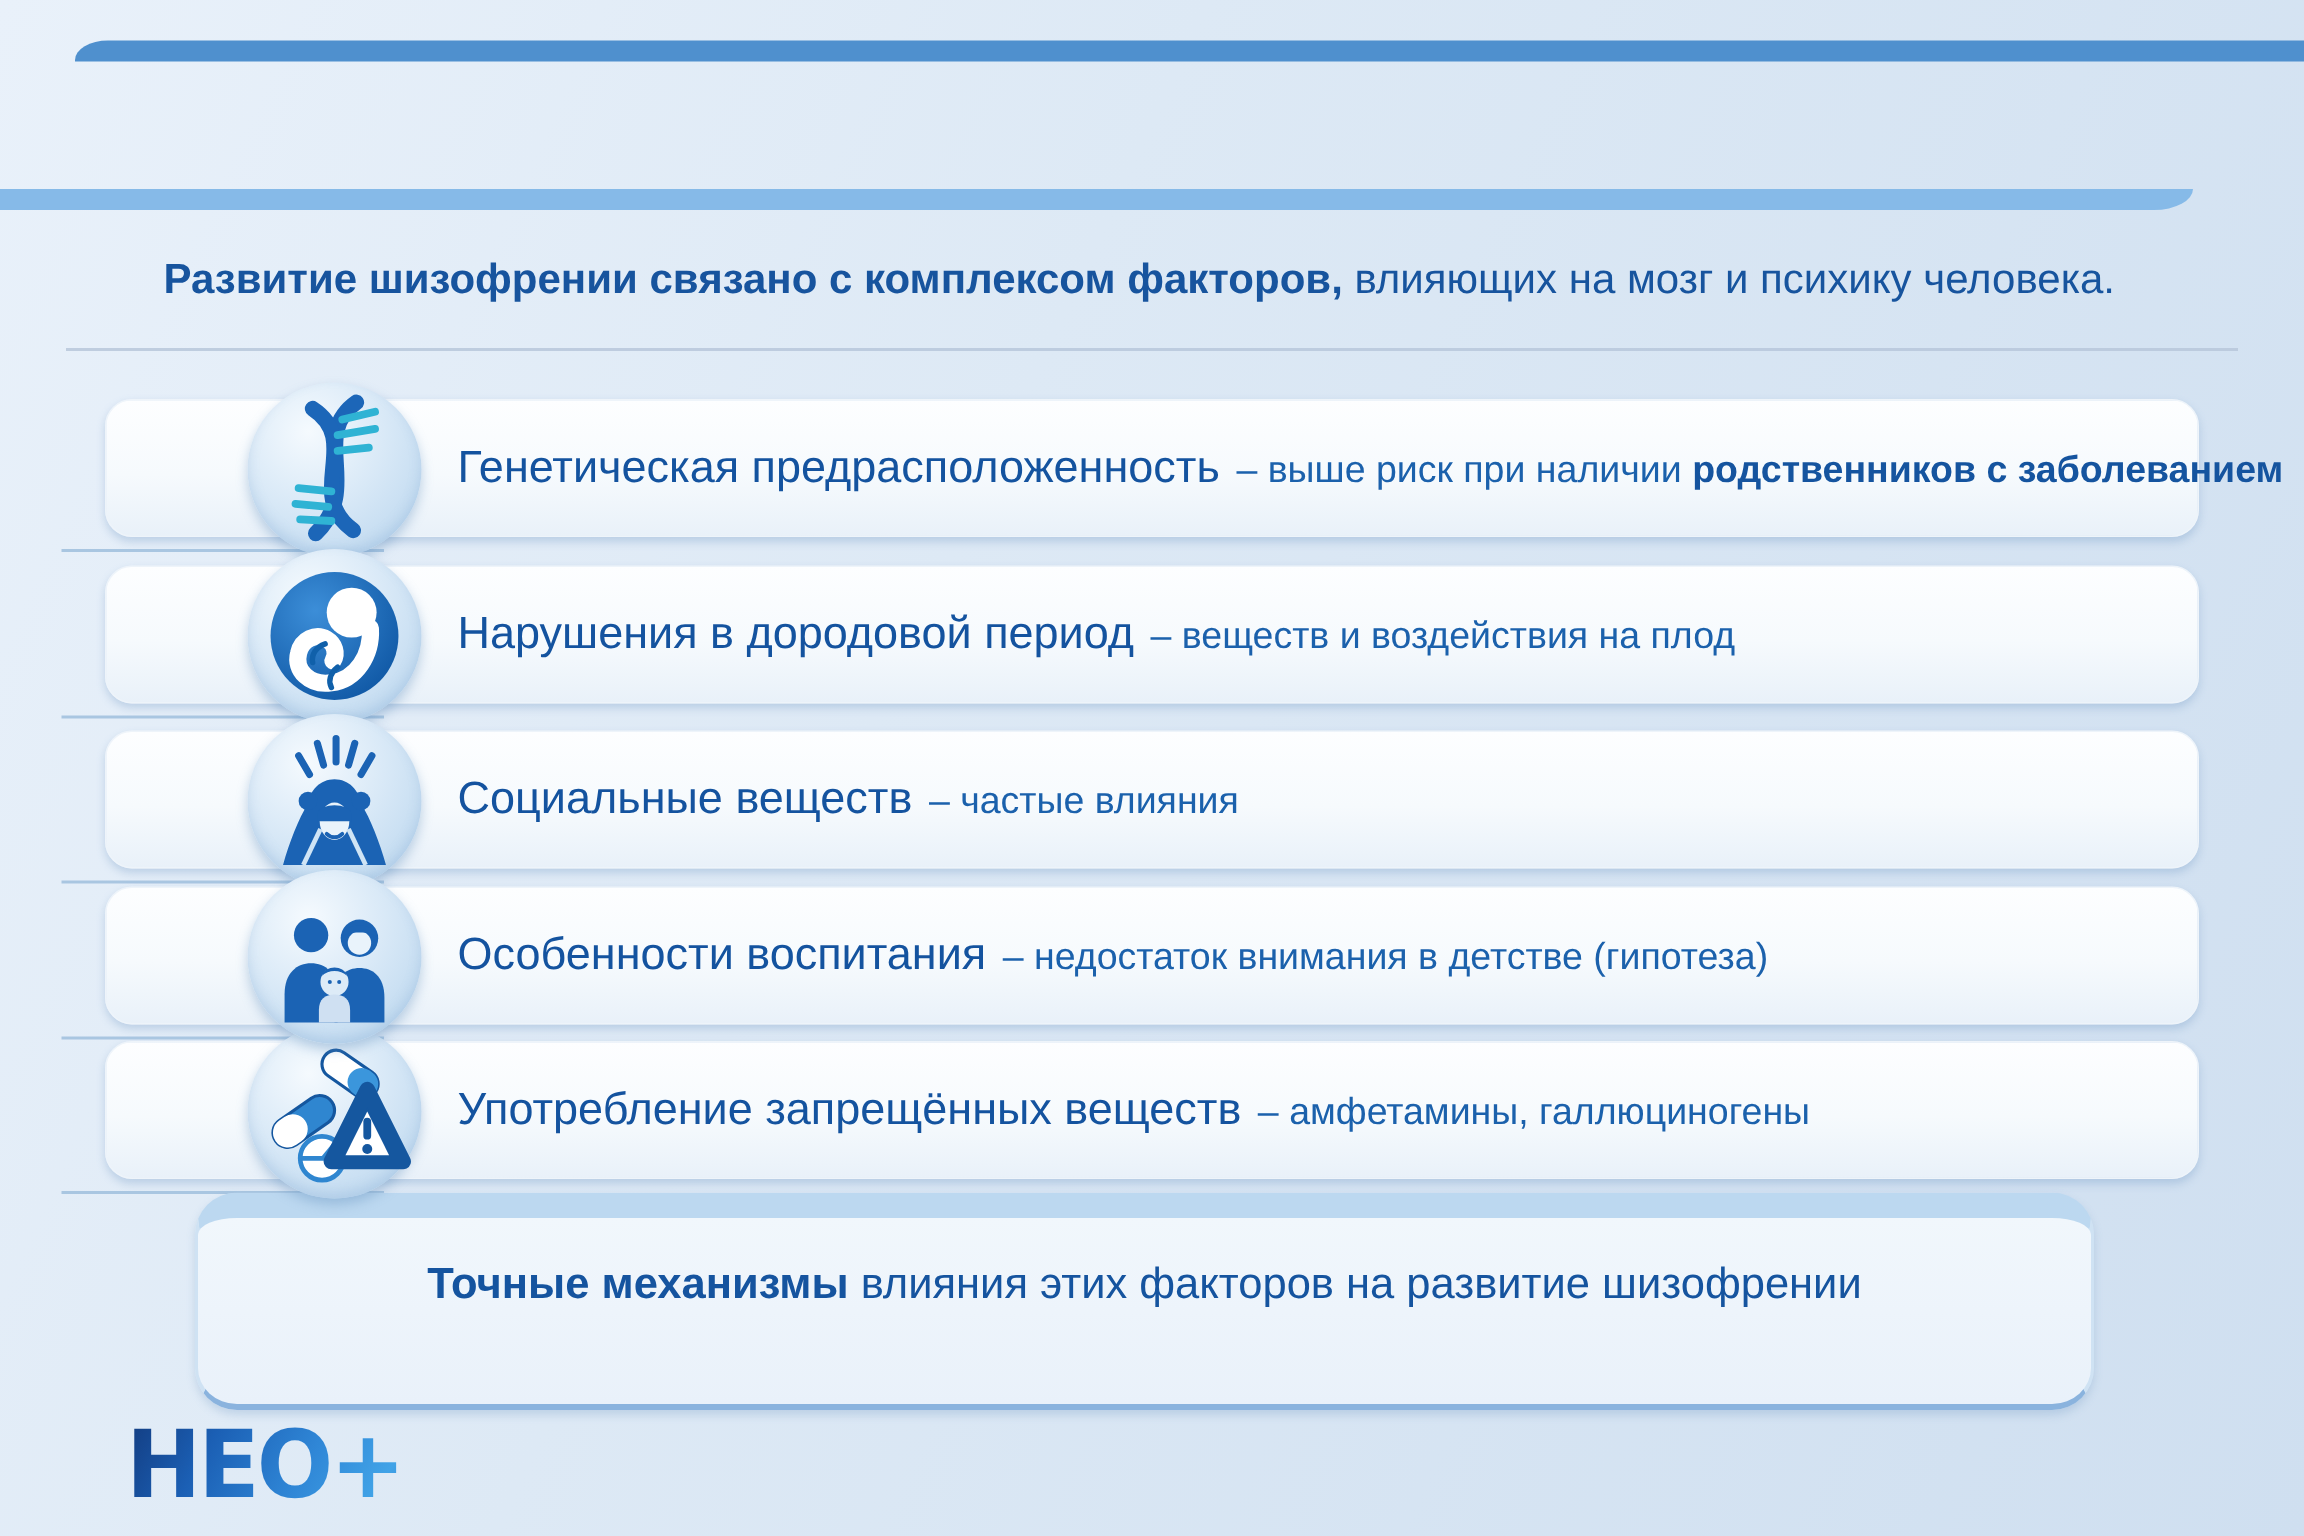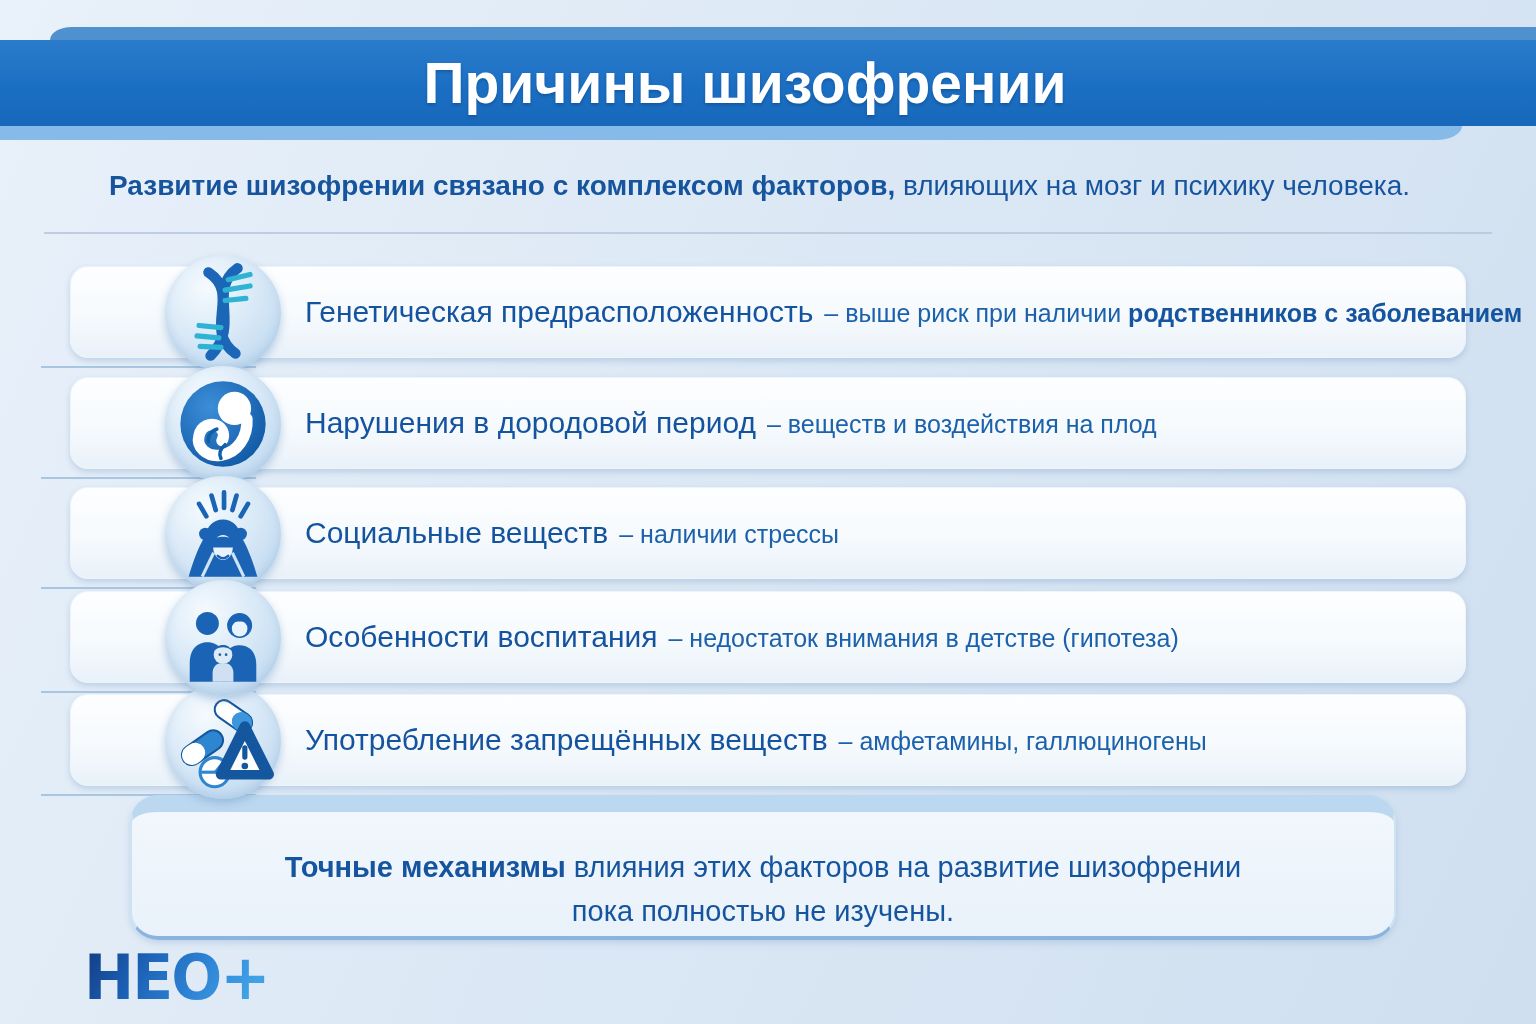--- a/index.html
+++ b/index.html
@@ -41,39 +41,36 @@
   .row-text .t{font-size:30px;font-weight:400;color:#14539f;margin-right:11px;}
   .row-text .d{font-size:25px;font-weight:500;color:#1b61ac;}
   .row-text .db{font-size:25px;font-weight:700;color:#15549f;margin-left:7px;}
   
   .note{position:absolute;left:130px;top:795px;width:1266px;height:145px;box-sizing:border-box;
     border-radius:28px;
     border-top:17px solid #bcd8f0;border-bottom:4px solid #8ab3de;
     border-left:2px solid #cfe2f3;border-right:2px solid #cfe2f3;
     background:linear-gradient(180deg,#f1f7fc 0%,#e9f1fa 100%);
     box-shadow:0 3px 6px rgba(110,150,195,.28);}
-  .note-text{margin:11px;padding-top:22px;text-align:center;font-size:29px;line-height:44px;
+  .note-text{margin:0;padding-top:22px;text-align:center;font-size:29px;line-height:44px;
     color:#15549f;font-weight:400;}
   .note-text .b{font-weight:700;}
   
   .logo{position:absolute;left:84px;top:942px;font-family:"DejaVu Sans","Liberation Sans",sans-serif;
     font-size:60px;font-weight:700;letter-spacing:-2px;
     background:linear-gradient(120deg,#123a7d 0%,#1b5fb4 30%,#2f86d6 62%,#41a3e7 88%,#2f86d6 100%);
     -webkit-background-clip:text;background-clip:text;color:transparent;
     transform:scaleY(1.04);}
 </style>
 </head>
 <body>
 
 <div class="page">
 
   <div class="hdr-top"></div>
-  <div class="hdr-main">
-    <h1>Причины шизофрении</h1>
-  </div>
   <div class="hdr-bot"></div>
 
   <p class="intro"><span class="b">Развитие шизофрении связано с комплексом факторов,</span><span class="r"> влияющих на мозг и психику человека.</span></p>
   <div class="divider"></div>
 
   <div class="row" style="top:266px">
     <div class="badge">
       <svg viewBox="0 0 100 100">
         <path d="M64 7 C 34 28, 68 62, 38 91" fill="none" stroke="#1c66b8" stroke-width="10" stroke-linecap="round"></path>
         <path d="M36 11 C 68 32, 30 66, 62 89" fill="none" stroke="#1c66b8" stroke-width="10" stroke-linecap="round"></path>
@@ -122,21 +119,21 @@
         <path d="M50 36 C 41 36 34 43 33 52 C 27 61 21 77 17 91 L83 91 C 79 77 73 61 67 52 C 66 43 59 36 50 36 Z" fill="#1b63b4"></path>
         <circle cx="33" cy="50" r="6" fill="#1b63b4"></circle>
           <circle cx="67" cy="50" r="6" fill="#1b63b4"></circle>
         <ellipse cx="50" cy="63" rx="9.5" ry="12" fill="#e9f3fb"></ellipse>
         <path d="M39 58 C 41 51 59 51 61 58 L61 63 L39 63 Z" fill="#1b63b4"></path>
         <path d="M45 71 C 48 74 52 74 55 71" fill="none" stroke="#1b63b4" stroke-width="2.5" stroke-linecap="round"></path>
         <path d="M30 91 L41 68" stroke="#cfe4f5" stroke-width="3"></path>
         <path d="M70 91 L59 68" stroke="#cfe4f5" stroke-width="3"></path>
       </svg>
     </div>
-    <p class="row-text"><span class="t">Социальные веществ</span><span class="d">– наличии стрессы</span></p>
+    <p class="row-text"><span class="t">Социальные веществ</span><span class="d">– частые влияния</span></p>
   </div>
 
   <div class="row" style="top:694px">
     <div class="badge">
       <svg viewBox="0 0 100 100">
         <g transform="rotate(-35 30 56)">
           <rect x="8" y="47" width="44" height="19" rx="9.5" fill="#2f86d0" stroke="#15579f" stroke-width="2"></rect>
           <rect x="8" y="47" width="23" height="19" rx="9.5" fill="#ffffff"></rect>
         </g>
         <g transform="rotate(35 60 26)">
@@ -169,18 +166,18 @@
         <circle cx="47" cy="66" r="1.3" fill="#1b63b4"></circle>
           <circle cx="53" cy="66" r="1.3" fill="#1b63b4"></circle>
         <path d="M40 92 L40 84 C40 77 44 74 50 74 C56 74 60 77 60 84 L60 92 Z" fill="#cfe0f2"></path>
       </svg>
     </div>
     <p class="row-text"><span class="t">Особенности воспитания</span><span class="d">– недостаток внимания в детстве (гипотеза)</span></p>
   </div>
 
   <div class="note">
     <p class="note-text"><span class="b">Точные механизмы</span><span> влияния этих факторов на развитие шизофрении</span><br>
-      <span>пока полностью не изучены.</span></p>
+      </p>
   </div>
 
   <div class="logo">НЕО+</div>
 
 </div>
 
 </body></html>

